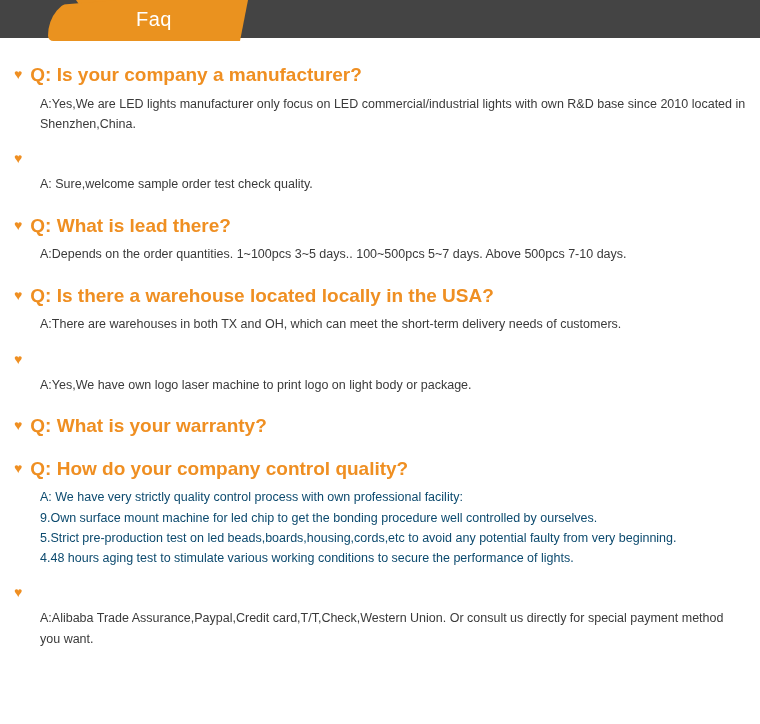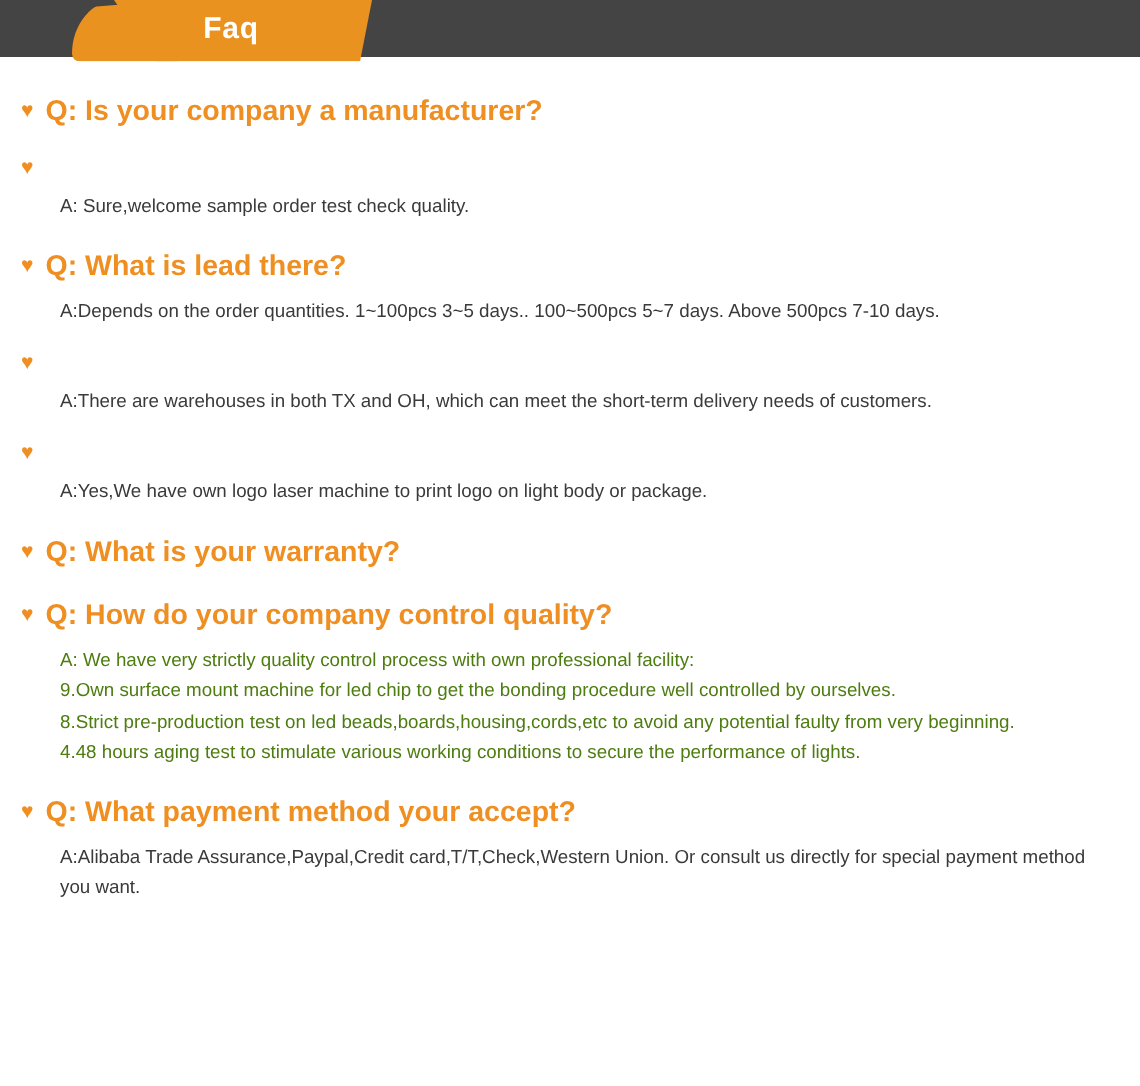--- a/index.html
+++ b/index.html
@@ -58,21 +58,21 @@
   .header-title {
     position: absolute;
     left: 48px;
     top: 0;
     width: 200px;
     height: 38px;
     line-height: 38px;
     text-align: center;
     color: #ffffff;
     font-size: 20px;
-    font-weight: bold;
+    font-weight: normal;
     letter-spacing: 0.5px;
     z-index: 3;
     margin: 0;
     padding-left: 12px;
   }
 
   
   .faq-list {
     padding: 22px 14px 0 14px;
   }
@@ -105,60 +105,62 @@
     color: #3a3a3a;
   }
   .faq-answer-lines {
     margin: 0;
     padding-left: 26px;
     list-style: none;
   }
   .faq-answer-lines li {
     font-size: 12.5px;
     line-height: 1.62;
-    color: #4d7c0f;
+    color: #0c4a6e;
   }
 </style>
 </head>
 <body>
 
 <div class="header">
   <div class="header-bar"></div>
   <div class="header-tab"></div>
   <div class="header-tab-skew-left"></div>
   <h1 class="header-title">Faq</h1>
 </div>
 
 <div class="faq-list">
 
   <div class="faq-item">
     <div class="faq-question">
       <span class="heart-icon">♥</span>
       <span>Q: Is your company a manufacturer?</span>
     </div>
+    <p class="faq-answer">A:Yes,We are LED lights manufacturer only focus on LED commercial/industrial lights with own R&amp;D base since 2010 located in Shenzhen,China.</p>
   </div>
 
   <div class="faq-item">
     <div class="faq-question">
       <span class="heart-icon">♥</span>
     </div>
     <p class="faq-answer">A: Sure,welcome sample order test check quality.</p>
   </div>
 
   <div class="faq-item">
     <div class="faq-question">
       <span class="heart-icon">♥</span>
       <span>Q: What is lead there?</span>
     </div>
     <p class="faq-answer">A:Depends on the order quantities. 1~100pcs 3~5 days.. 100~500pcs 5~7 days. Above 500pcs 7-10 days.</p>
   </div>
 
   <div class="faq-item">
     <div class="faq-question">
       <span class="heart-icon">♥</span>
+      <span>Q: Is there a warehouse located locally in the USA?</span>
     </div>
     <p class="faq-answer">A:There are warehouses in both TX and OH, which can meet the short-term delivery needs of customers.</p>
   </div>
 
   <div class="faq-item">
     <div class="faq-question">
       <span class="heart-icon">♥</span>
     </div>
     <p class="faq-answer">A:Yes,We have own logo laser machine to print logo on light body or package.</p>
   </div>
@@ -171,26 +173,25 @@
   </div>
 
   <div class="faq-item">
     <div class="faq-question">
       <span class="heart-icon">♥</span>
       <span>Q: How do your company control quality?</span>
     </div>
     <ul class="faq-answer-lines">
       <li>A: We have very strictly quality control process with own professional facility:</li>
       <li>9.Own surface mount machine for led chip to get the bonding procedure well controlled by ourselves.</li>
-      <li>8.Strict pre-production test on led beads,boards,housing,cords,etc to avoid any potential faulty from very beginning.</li>
+      <li>5.Strict pre-production test on led beads,boards,housing,cords,etc to avoid any potential faulty from very beginning.</li>
       <li>4.48 hours aging test to stimulate various working conditions to secure the performance of lights.</li>
     </ul>
   </div>
 
   <div class="faq-item">
     <div class="faq-question">
       <span class="heart-icon">♥</span>
-      <span>Q: What payment method your accept?</span>
     </div>
     <p class="faq-answer">A:Alibaba Trade Assurance,Paypal,Credit card,T/T,Check,Western Union. Or consult us directly for special payment method you want.</p>
   </div>
 
 </div>
 
 </body></html>

